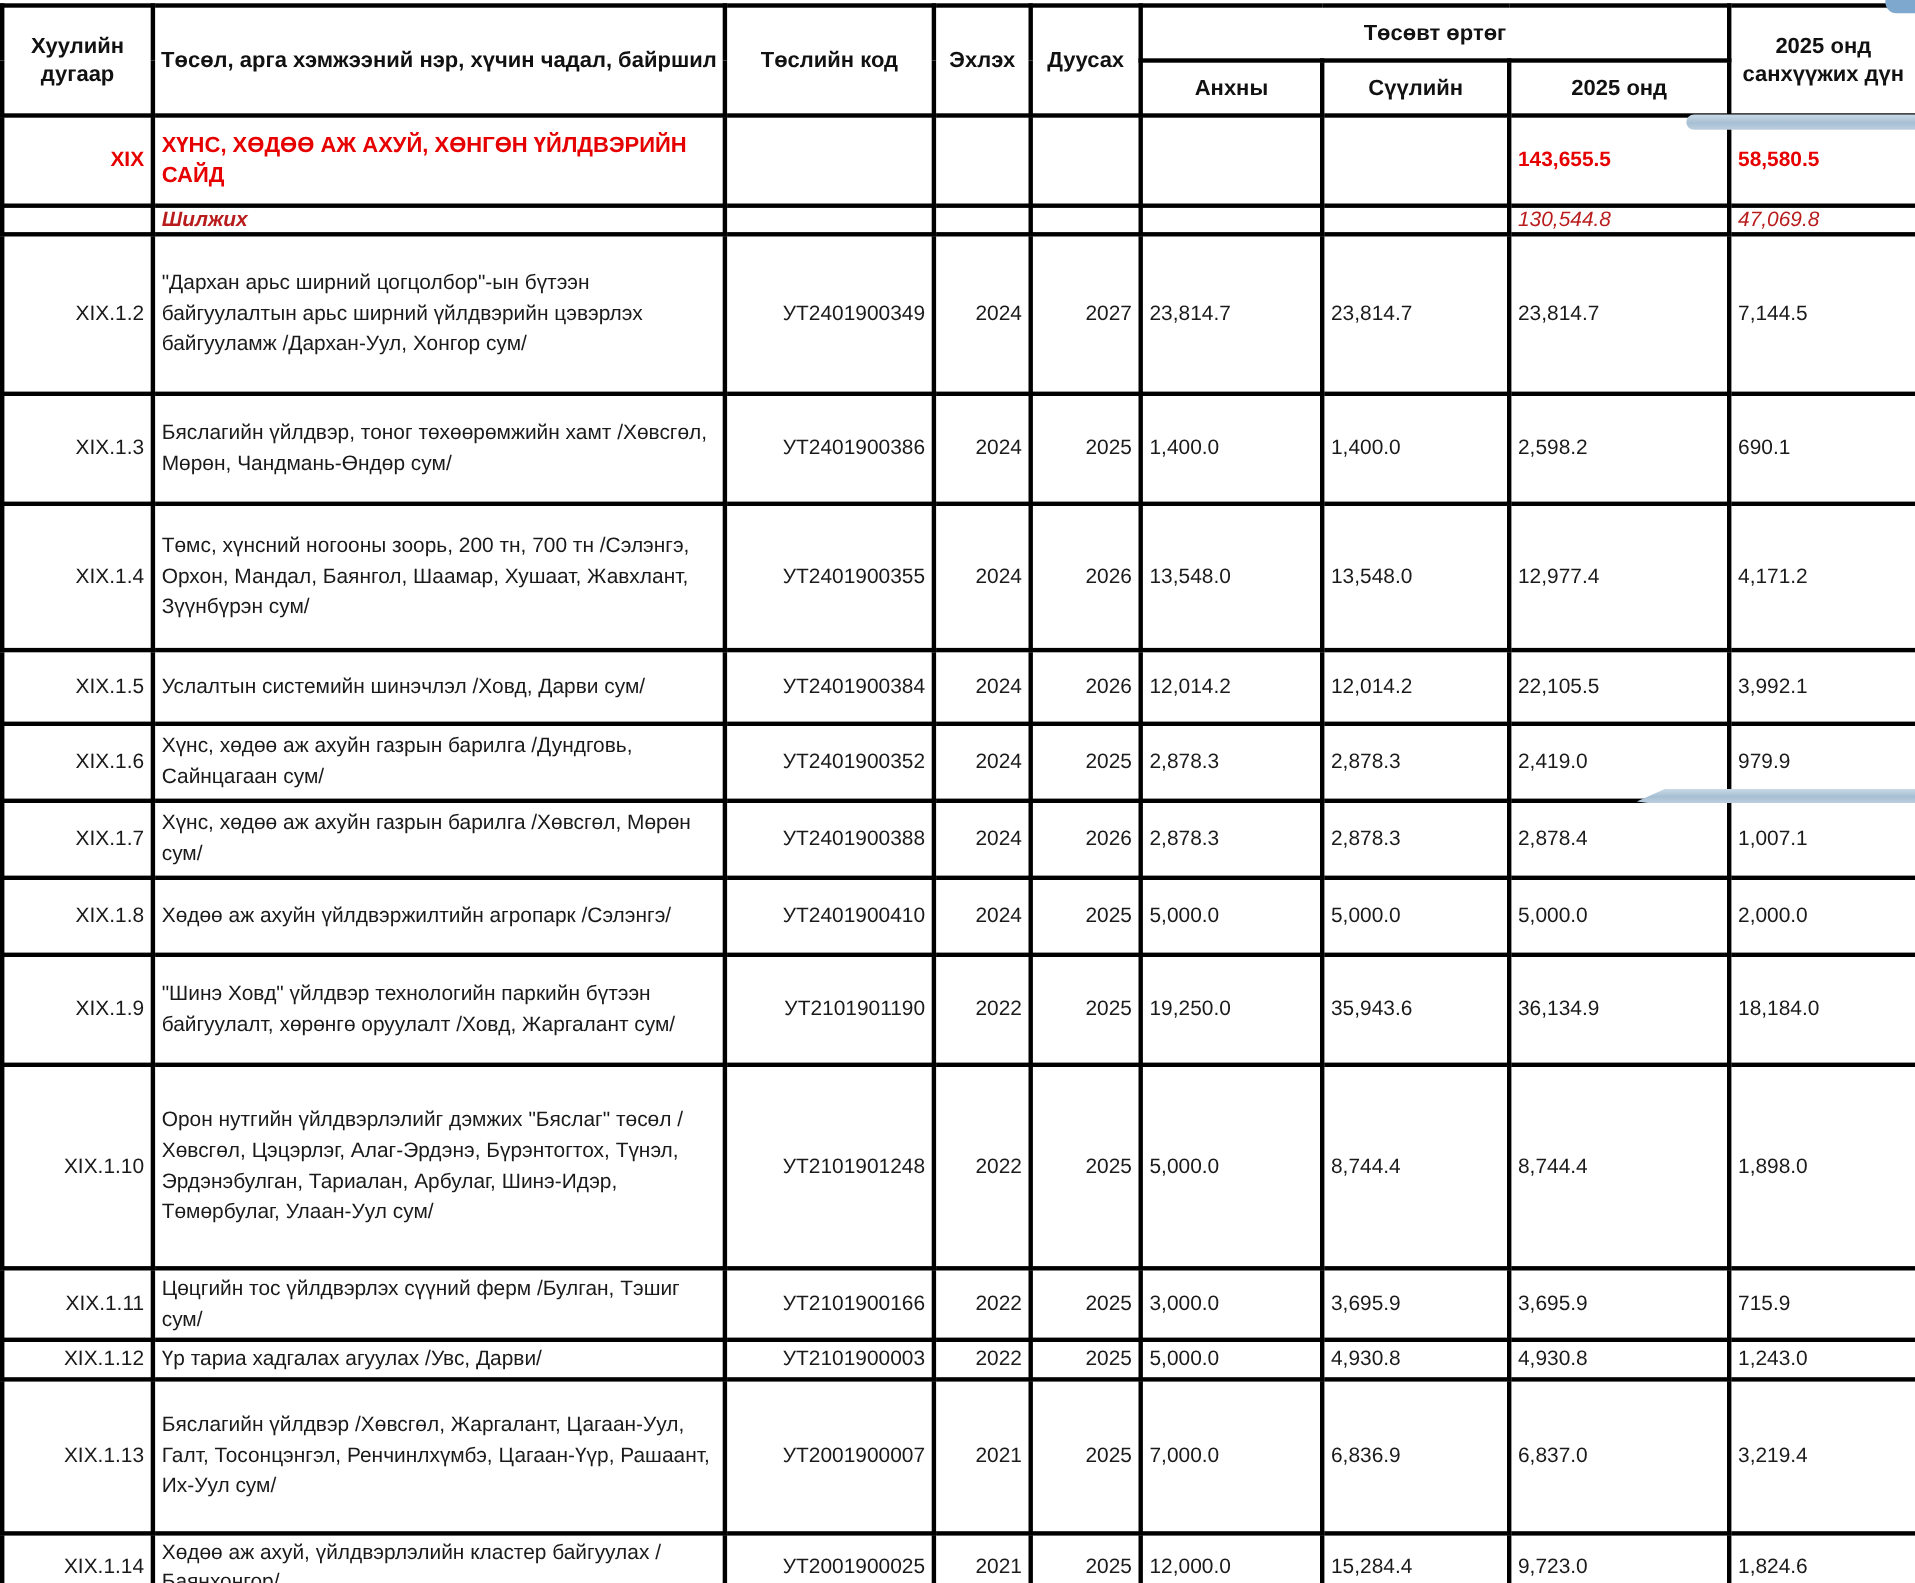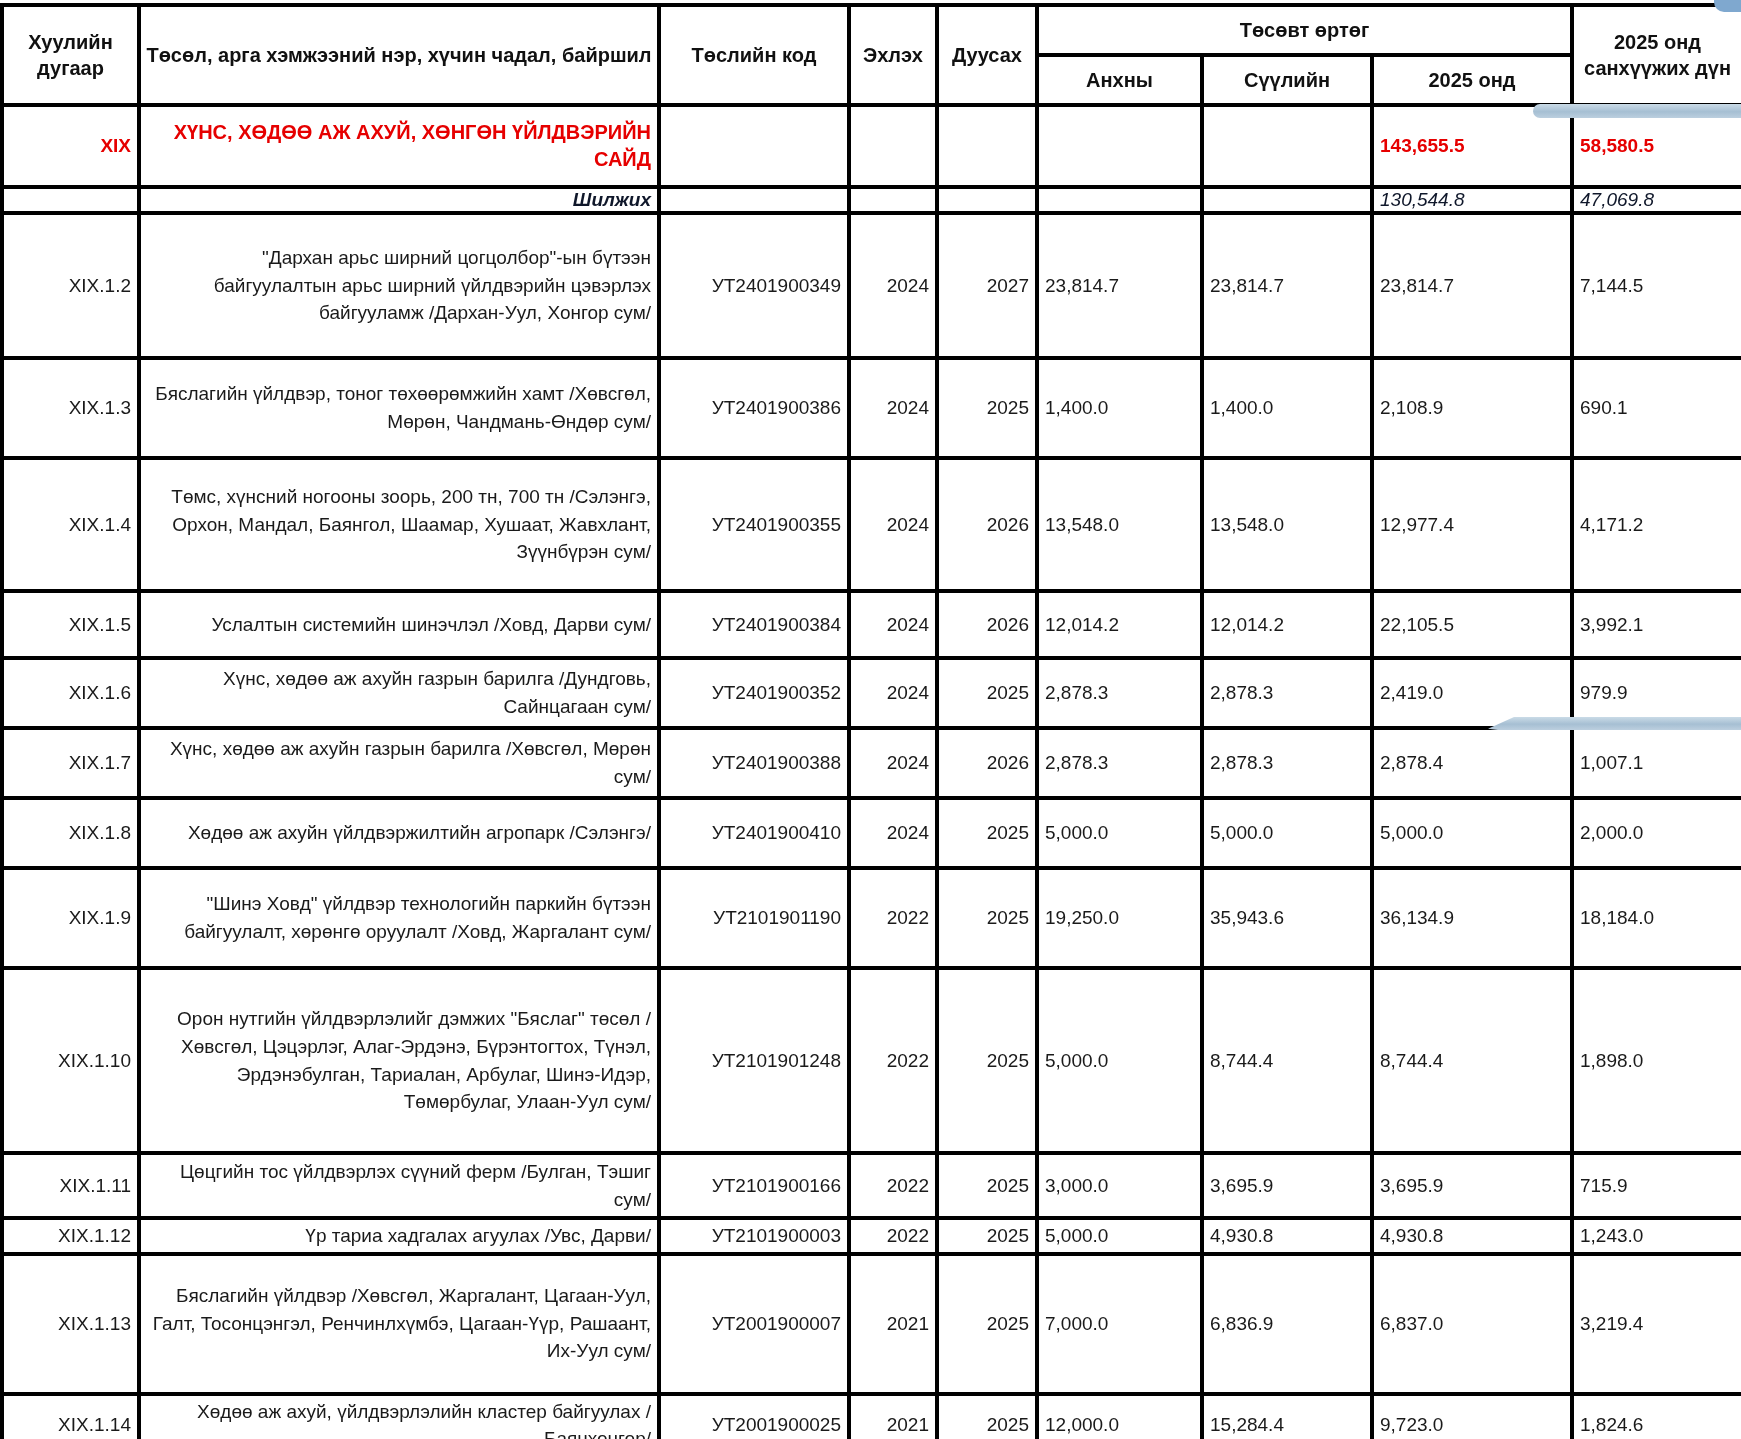--- a/index.html
+++ b/index.html
@@ -36,32 +36,32 @@
     color: #111111;
   }
   table.budget td {
     font-size: 19px;
     color: #1a1a1a;
     padding: 2px 6px;
     line-height: 1.45;
   }
   td.ctr { text-align: right; }
   td.num { padding-right: 9px; white-space: nowrap; }
-  td.name-cell { text-align: right; padding-left: 7px; padding-right: 6px; }
+  td.name-cell { text-align: left; padding-left: 7px; padding-right: 6px; }
 
   tr.ministry td {
     color: #e60000;
     font-weight: bold;
   }
   tr.ministry td.name-cell {
     font-size: 20px;
     line-height: 1.35;
   }
   tr.transfer td {
-    color: #0f172a;
+    color: #b91c1c;
     font-style: italic;
     padding-top: 0;
     padding-bottom: 0;
     line-height: 1.15;
   }
   tr.transfer td.name-cell { font-weight: bold; }
 
   
   .hl-bar {
     position: absolute;
@@ -153,21 +153,21 @@
         <td class="num">7,144.5</td>
       </tr>
       <tr style="height:100px">
         <td class="ctr">XIX.1.3</td>
         <td class="name-cell">Бяслагийн үйлдвэр, тоног төхөөрөмжийн хамт /Хөвсгөл, Мөрөн, Чандмань-Өндөр сум/</td>
         <td class="ctr">УТ2401900386</td>
         <td class="ctr">2024</td>
         <td class="ctr">2025</td>
         <td class="num">1,400.0</td>
         <td class="num">1,400.0</td>
-        <td class="num">2,108.9</td>
+        <td class="num">2,598.2</td>
         <td class="num">690.1</td>
       </tr>
       <tr style="height:133px">
         <td class="ctr">XIX.1.4</td>
         <td class="name-cell">Төмс, хүнсний ногооны зоорь, 200 тн, 700 тн /Сэлэнгэ, Орхон, Мандал, Баянгол, Шаамар, Хушаат, Жавхлант, Зүүнбүрэн сум/</td>
         <td class="ctr">УТ2401900355</td>
         <td class="ctr">2024</td>
         <td class="ctr">2026</td>
         <td class="num">13,548.0</td>
         <td class="num">13,548.0</td>

